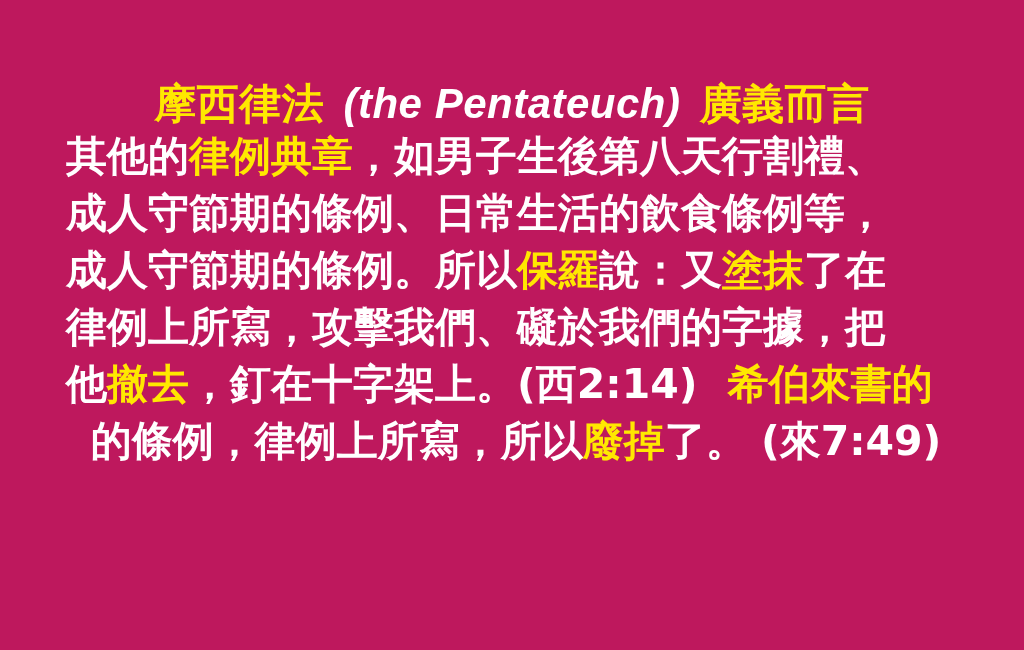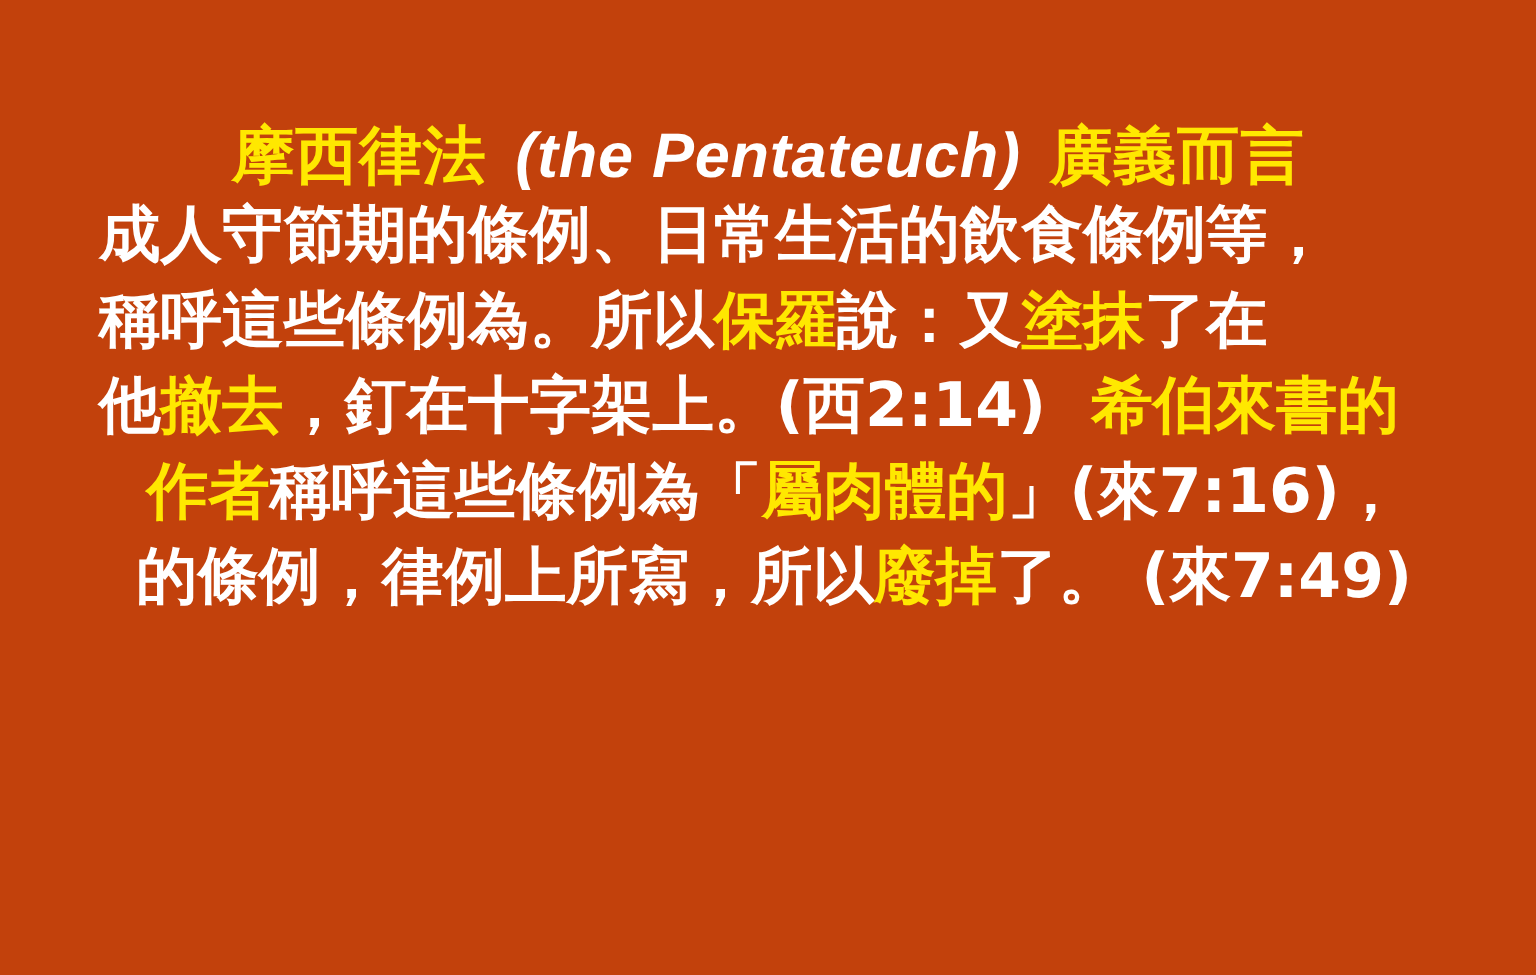--- a/index.html
+++ b/index.html
@@ -64,29 +64,30 @@
   .body-line.center {
     text-align: center;
   }
   .body-line .w { color: #ffffff; }
   .body-line .y { color: #ffe800; }
   .seg { display: inline; }
 </style>
 </head>
 <body style="background: rgb(0, 0, 255);">
 
-<div class="slide" style="background: #c2410c;">
+<div class="slide" style="background: #be185d;">
 
   <h1 class="slide-title">
     <span class="cn" style="color: rgb(255, 232, 0);">摩西律法</span>
     <span class="en" style="color: rgb(255, 255, 255);">(the Pentateuch)</span>
     <span class="cn" style="color: rgb(255, 232, 0);">廣義而言</span>
   </h1>
 
   <div class="body-block">
+    <div class="body-line"><span class="seg w" style="color: rgb(255, 255, 255);">其他的</span><span class="seg y" style="color: rgb(255, 232, 0);">律例典章</span><span class="seg w" style="color: rgb(255, 255, 255);">，如男子生後第八天行割禮、</span></div>
     <div class="body-line"><span class="seg w" style="color: rgb(255, 255, 255); margin-top: 28px;">成人守節期的條例、日常生活的飲食條例等，</span></div>
-    <div class="body-line"><span class="seg w" style="color: rgb(255, 255, 255);">稱呼這些條例為。所以</span><span class="seg y" style="color: rgb(255, 232, 0); font-family: Liberation Mono, monospace;">保羅</span><span class="seg w" style="color: rgb(255, 255, 255);">說：又</span><span class="seg y" style="color: rgb(255, 232, 0);">塗抹</span><span class="seg w" style="color: rgb(255, 255, 255);">了在</span></div>
+    <div class="body-line"><span class="seg w" style="color: rgb(255, 255, 255);">成人守節期的條例。所以</span><span class="seg y" style="color: rgb(255, 232, 0); font-family: Liberation Mono, monospace;">保羅</span><span class="seg w" style="color: rgb(255, 255, 255);">說：又</span><span class="seg y" style="color: rgb(255, 232, 0);">塗抹</span><span class="seg w" style="color: rgb(255, 255, 255);">了在</span></div>
+    <div class="body-line"><span class="seg w" style="color: rgb(255, 255, 255);">律例上所寫，攻擊我們、礙於我們的字據，把</span></div>
     <div class="body-line"><span class="seg w" style="color: rgb(255, 255, 255);">他</span><span class="seg y" style="color: rgb(255, 232, 0);">撤去</span><span class="seg w" style="color: rgb(255, 255, 255); text-align: right;">，釘在十字架上。(西2:14) </span><span class="seg y" style="color: rgb(255, 232, 0); margin-left: 16px;">希伯來書的</span></div>
-    <div class="body-line center"><span class="seg y" style="color: rgb(255, 232, 0);">作者</span><span class="seg w" style="color: rgb(255, 255, 255);">稱呼這些條例為「</span><span class="seg y" style="color: rgb(255, 232, 0);">屬肉體的</span><span class="seg w" style="color: rgb(255, 255, 255);">」(來7:16)，</span></div>
     <div class="body-line center"><span class="seg w" style="color: rgb(255, 255, 255);">的條例，律例上所寫，所以</span><span class="seg y" style="color: rgb(255, 232, 0);">廢掉</span><span class="seg w" style="color: rgb(255, 255, 255);">了。 (來7:49)</span></div>
   </div>
 
 </div>
 
 </body></html>

